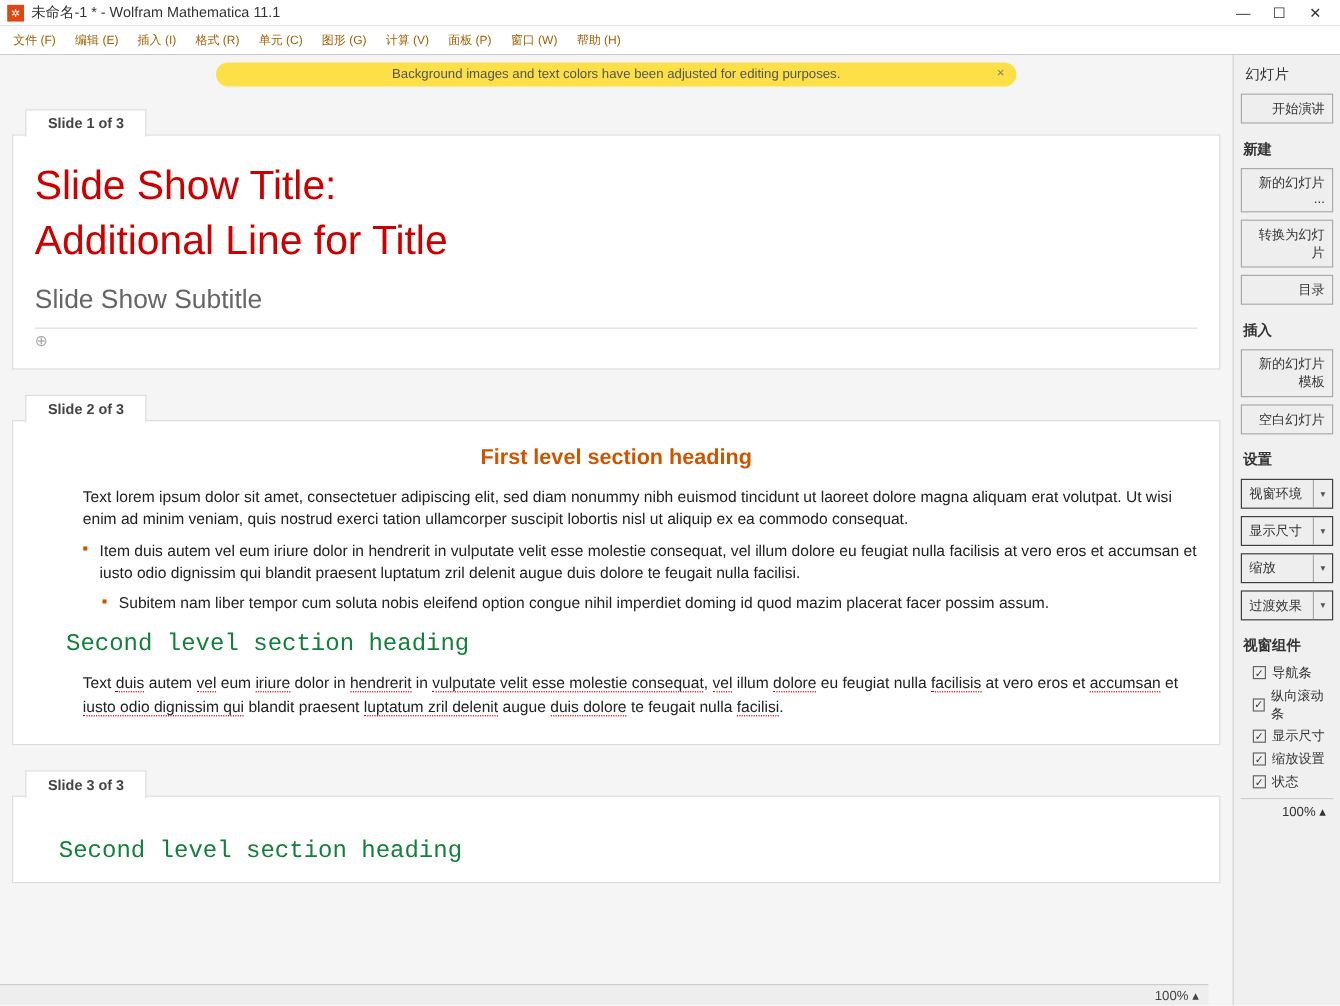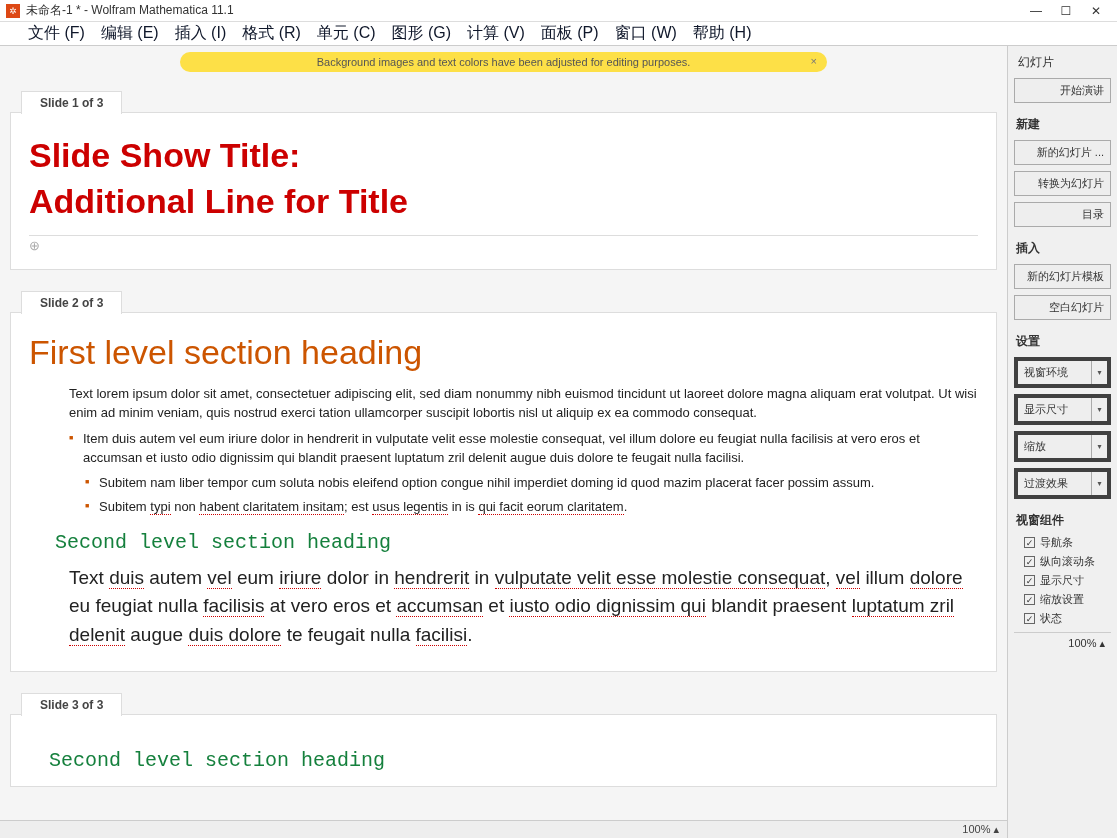--- a/index.html
+++ b/index.html
@@ -3,53 +3,53 @@
 <meta charset="utf-8">
 <style>
 * { margin: 0; padding: 0; box-sizing: border-box; font-family: "Microsoft YaHei", Arial, sans-serif; }
 body { width: 1117px; height: 838px; overflow: hidden; background: #fff; position: relative; }
 
 .titlebar { height: 22px; background: #fff; border-bottom: 1px solid #ddd; display: flex; align-items: center; padding: 0 6px; font-size: 12px; color: #333; }
 .titlebar .app-icon { width: 14px; height: 14px; background: #dd4814; margin-right: 6px; display: flex; align-items: center; justify-content: center; color: #fff; font-size: 9px; }
 .titlebar .spacer { flex: 1; }
 .titlebar .win-btn { width: 30px; height: 20px; display: flex; align-items: center; justify-content: center; font-size: 12px; color: #333; }
 
-.menubar { height: 24px; background: #fff; display: flex; align-items: center; padding: 0 20px; font-size: 16px; color: #0f172a; border-bottom: 1px solid #ccc; }
+.menubar { height: 24px; background: #fff; display: flex; align-items: center; padding: 0 3px; font-size: 10px; color: #a16207; border-bottom: 1px solid #ccc; }
 .menubar .menu-item { padding: 3px 8px; cursor: default; }
 
 .main-area { display: flex; height: calc(838px - 22px - 24px); }
 .content-col { flex: 1; overflow-y: auto; background: #f5f5f5; position: relative; }
-.sidebar-col { width: 110px; background: #f0f0f0; border-left: 1px solid #ccc; display: flex; flex-direction: column; }
+.sidebar-col { width: 90px; background: #f0f0f0; border-left: 1px solid #ccc; display: flex; flex-direction: column; }
 
 .info-banner { margin: 6px 180px 6px 180px; background: #fde047; color: #555; font-size: 11px; text-align: center; padding: 4px 20px; border-radius: 10px; position: relative; }
 .info-banner .close-x { position: absolute; right: 10px; top: 3px; color: #777; font-size: 11px; }
 
 .slide-card { background: #fff; margin: 8px 10px; border: 1px solid #ddd; position: relative; }
 .slide-tab { position: absolute; top: -22px; left: 10px; background: #fff; border: 1px solid #ddd; border-bottom: none; padding: 4px 18px; font-size: 12px; color: #444; font-weight: bold; }
 .slide-body { padding: 20px 18px 16px 18px; }
 .slide-spacer { height: 26px; }
 
-.slide-title { color: #cc0000; font-size: 34px; font-weight: 700; line-height: 1.35; padding-right:20px; }
+.slide-title { color: #cc0000; font-size: 34px; font-weight: 400; line-height: 1.35; padding-right:20px; }
 .slide-subtitle { color: #666; font-size: 22px; margin-top: 12px; }
 .add-row { margin-top: 10px; border-top: 1px solid #ddd; padding: 2px 0 0 0; color: #aaa; font-size: 13px; }
 
-.h1-orange { color: #cc5500; font-size: 34px; font-weight: 400; margin-bottom: 12px; }
+.h1-orange { color: #cc5500; font-size: 18px; font-weight: 700; margin-bottom: 12px; text-align: center; }
 .h2-orange { color: #15803d; font-size: 20px; font-weight: 400; margin: 14px 0 10px 26px; font-family: Liberation Mono, monospace; }
 .body-text { font-size: 13px; color: #222; margin: 6px 0 6px 40px; line-height: 1.5; }
-.body-text2 { font-size: 19px; color: #222; margin: 6px 0 6px 40px; line-height: 1.5; }
+.body-text2 { font-size: 13px; color: #222; margin: 6px 0 6px 40px; line-height: 1.5; }
 .bullet-item { font-size: 13px; color: #222; margin: 5px 0 5px 54px; line-height: 1.5; position: relative; }
 .bullet-item::before { content: "■"; color: #cc5500; font-size: 7px; position: absolute; left: -14px; top: 4px; }
 .sub-bullet { margin-left: 70px; }
 .dotted { border-bottom: 1px dotted #cc0000; }
 
 .sidebar-col { font-size: 12px; color: #333; padding: 6px; }
 .sb-title { font-weight: 400; color: #333; padding: 2px 4px 4px 4px; font-size: 12px; }
 .sb-section-label { font-weight: bold; font-size: 12px; margin: 10px 0 4px 2px; }
 .sb-btn { background: #eee; border: 1px solid #aaa; padding: 4px 6px; font-size: 11px; text-align: right; margin: 3px 0; cursor: default; }
-.sb-dropdown { display: flex; background: #eee; border: 4px solid #404040; margin: 3px 0; }
+.sb-dropdown { display: flex; background: #eee; border: 1px solid #404040; margin: 3px 0; }
 .sb-dropdown .dd-label { flex: 1; padding: 4px 6px; font-size: 11px; }
 .sb-dropdown .dd-arrow { width: 16px; border-left: 1px solid #aaa; display: flex; align-items: center; justify-content: center; font-size: 8px; color: #555; }
 .sb-check { display: flex; align-items: center; gap: 5px; padding: 2px 2px 2px 10px; font-size: 11px; }
 .sb-check .cb { width: 11px; height: 11px; border: 1px solid #666; display: flex; align-items: center; justify-content: center; font-size: 9px; color: #333; }
 .sb-zoom { text-align: right; padding: 4px 6px; font-size: 11px; color: #333; border-top:1px solid #ccc; margin-top:4px;}
 
 .bottom-status { position: absolute; bottom: 0; left: 0; right: 110px; height: 18px; background: #eee; border-top: 1px solid #ccc; display: flex; justify-content: flex-end; align-items: center; padding: 0 8px; font-size: 11px; color: #444; }
 
 ::-webkit-scrollbar { width: 16px; }
 ::-webkit-scrollbar-track { background: #f0f0f0; }
@@ -90,35 +90,33 @@
     </div>
 
     <div class="slide-spacer"></div>
     <div class="slide-card">
       <div class="slide-tab">Slide 1 of 3</div>
       <div class="slide-body">
         <div class="slide-title">
           <span>Slide Show Title:</span><br>
           <span>Additional Line for Title</span>
         </div>
+        <div class="slide-subtitle">Slide Show Subtitle</div>
         <div class="add-row"><span>⊕</span></div>
       </div>
     </div>
 
     <div class="slide-spacer"></div>
     <div class="slide-card">
       <div class="slide-tab">Slide 2 of 3</div>
       <div class="slide-body">
         <div class="h1-orange">First level section heading</div>
         <div class="body-text">Text lorem ipsum dolor sit amet, consectetuer adipiscing elit, sed diam nonummy nibh euismod tincidunt ut laoreet dolore magna aliquam erat volutpat. Ut wisi enim ad minim veniam, quis nostrud exerci tation ullamcorper suscipit lobortis nisl ut aliquip ex ea commodo consequat.</div>
         <div class="bullet-item">Item duis autem vel eum iriure dolor in hendrerit in vulputate velit esse molestie consequat, vel illum dolore eu feugiat nulla facilisis at vero eros et accumsan et iusto odio dignissim qui blandit praesent luptatum zril delenit augue duis dolore te feugait nulla facilisi.</div>
         <div class="bullet-item sub-bullet">Subitem nam liber tempor cum soluta nobis eleifend option congue nihil imperdiet doming id quod mazim placerat facer possim assum.</div>
-        <div class="bullet-item sub-bullet">
-          <span>Subitem </span><span class="dotted">typi</span><span> non </span><span class="dotted">habent claritatem insitam</span><span>; est </span><span class="dotted">usus legentis</span><span> in is </span><span class="dotted">qui facit eorum claritatem</span><span>.</span>
-        </div>
         <div class="h2-orange">Second level section heading</div>
         <div class="body-text2">
           <span>Text </span><span class="dotted">duis</span><span> autem </span><span class="dotted">vel</span><span> eum </span><span class="dotted">iriure</span><span> dolor in </span><span class="dotted">hendrerit</span><span> in </span><span class="dotted">vulputate velit esse molestie consequat</span><span>, </span><span class="dotted">vel</span><span> illum </span><span class="dotted">dolore</span><span> eu feugiat nulla </span><span class="dotted">facilisis</span><span> at vero eros et </span><span class="dotted">accumsan</span><span> et </span><span class="dotted">iusto odio dignissim qui</span><span> blandit praesent </span><span class="dotted">luptatum zril delenit</span><span> augue </span><span class="dotted">duis dolore</span><span> te feugait nulla </span><span class="dotted">facilisi</span><span>.</span>
         </div>
       </div>
     </div>
 
     <div class="slide-spacer"></div>
     <div class="slide-card">
       <div class="slide-tab">Slide 3 of 3</div>

